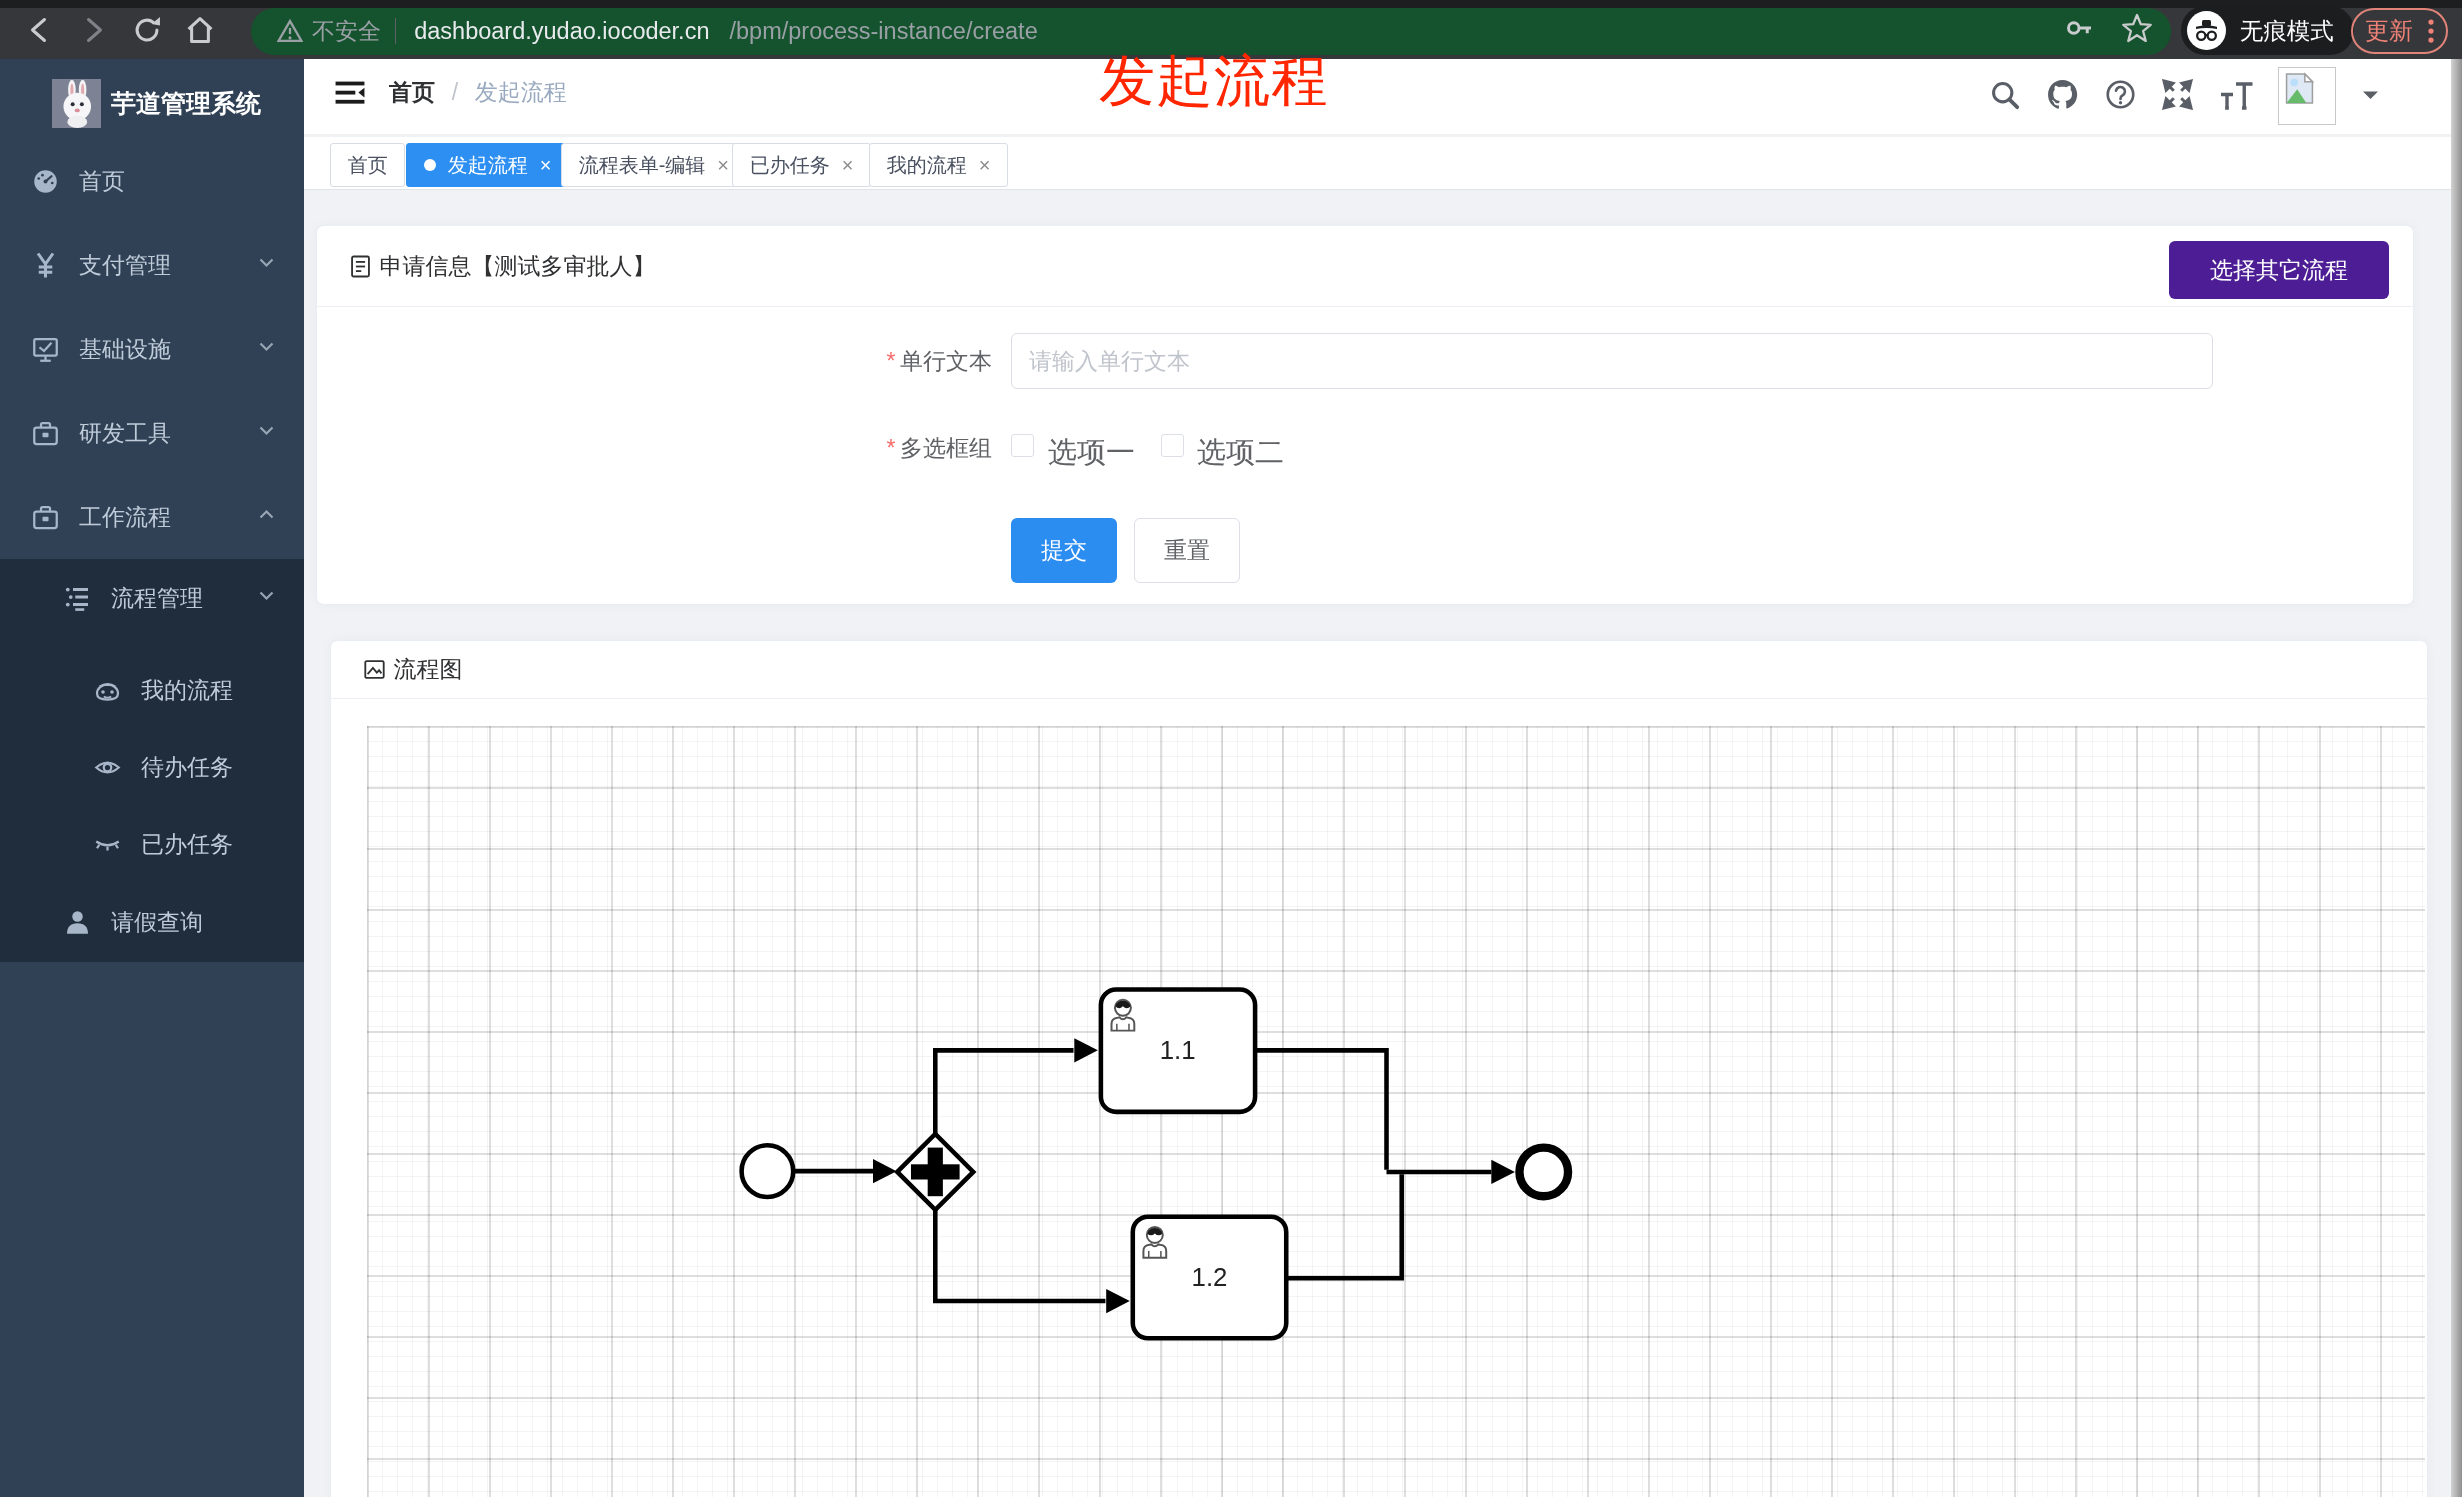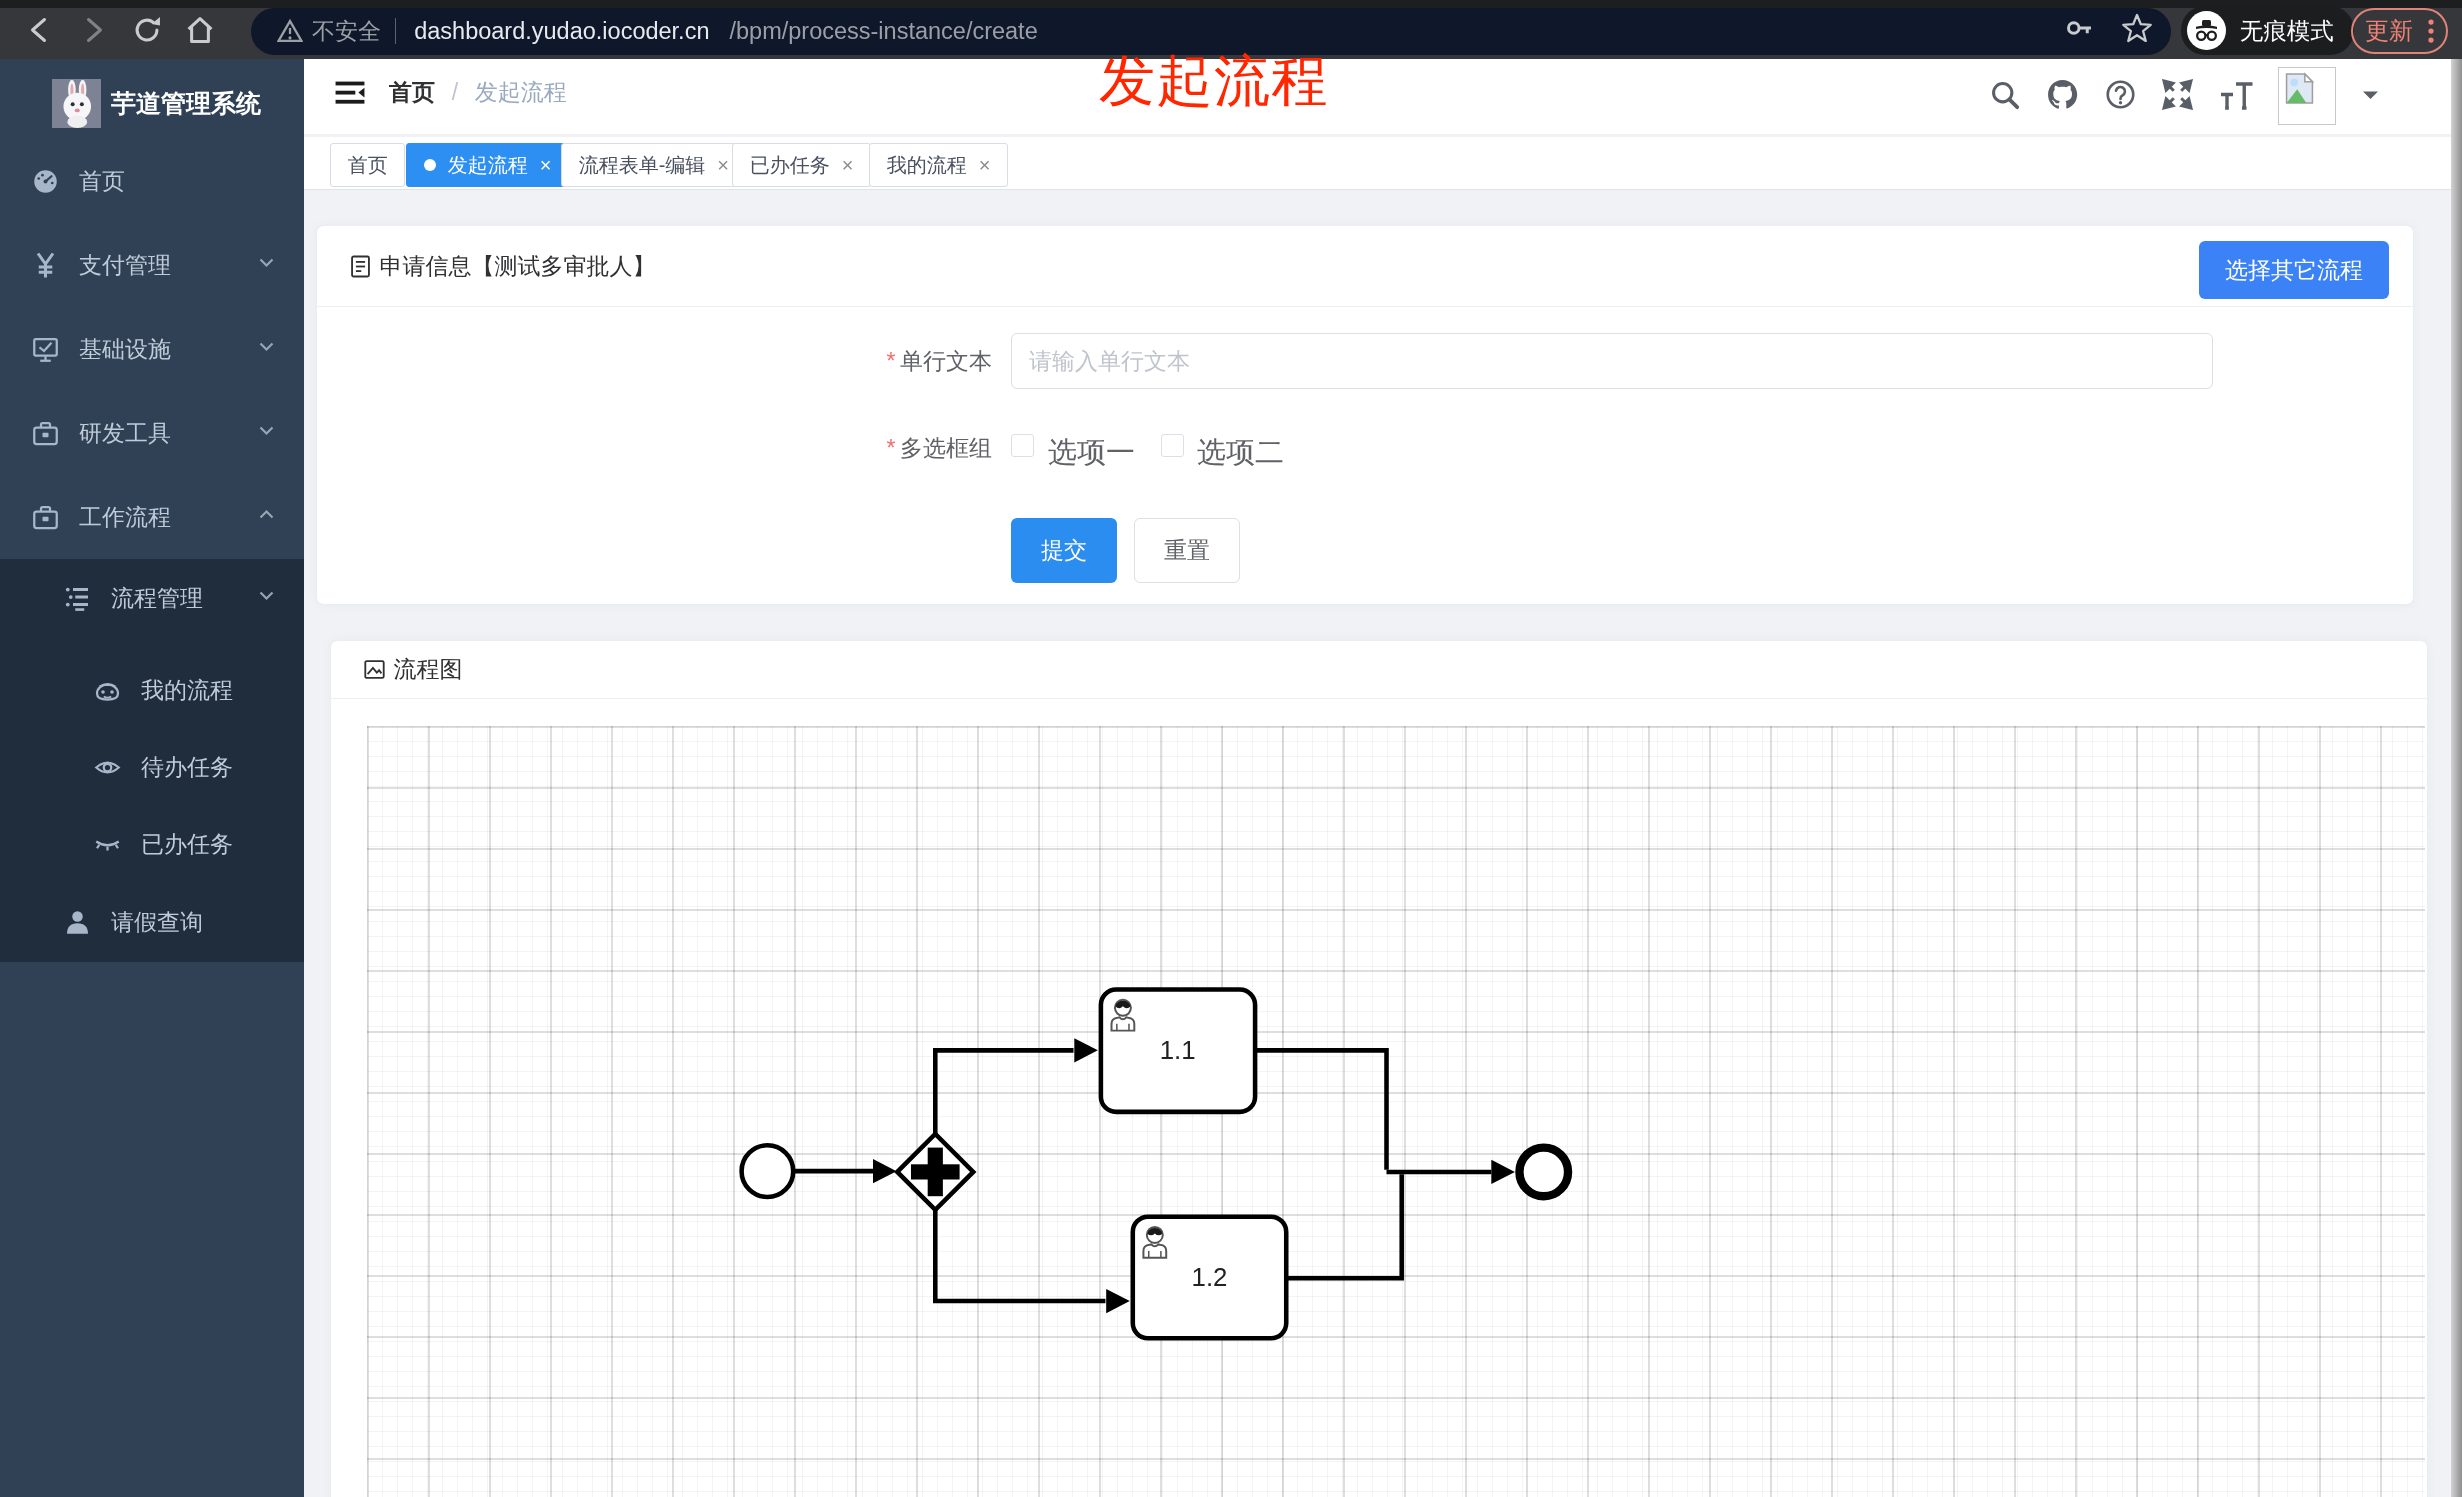--- a/index.html
+++ b/index.html
@@ -4,21 +4,21 @@
 <style>
   * { margin:0; padding:0; box-sizing:border-box; }
   body { font-family:"Liberation Sans","DejaVu Sans",sans-serif; }
   .page { position:relative; width:2462px; height:1498px; overflow:hidden; background:#f0f2f5; }
 
   
   .chrome { position:absolute; left:0; top:0; width:2462px; height:59px; background:#36373a; }
   .chrome-top { position:absolute; left:0; top:0; width:2462px; height:7.6px; background:#1d1e20; }
   .nav-ic { position:absolute; top:10.6px; width:38px; height:38px; display:flex; align-items:center; justify-content:center; color:#c9cbce; }
   .nav-ic.dim { color:#7f8288; }
-  .url-pill { position:absolute; left:251px; top:7.6px; width:1920px; height:47px; background:#0f172a; border-radius:23.5px; display:flex; align-items:center; color:#9aa0a6; font-size:23px; }
+  .url-pill { position:absolute; left:251px; top:7.6px; width:1920px; height:47px; background:#14532d; border-radius:23.5px; display:flex; align-items:center; color:#9aa0a6; font-size:23px; }
   .url-divider { width:1.5px; height:26px; background:#5f6368; margin:0 18px 0 13.7px; }
   .url-host { color:#e8eaed; font-size:23.5px; }
   .url-path { color:#9aa0a6; font-size:23.5px;margin-left:20px; }
   .pill-right { position:absolute; right:18px; display:flex; gap:27px; align-items:center; color:#c9cbce; }
   .incog { position:absolute; left:2181px; top:6px; height:49px; padding:0 20px 0 6px; background:#1c1d1f; border-radius:24px; display:flex; align-items:center; gap:13.7px; color:#fff; font-size:23.5px; }
   .incog-circle { width:39px; height:39px; border-radius:50%; background:#fff; display:flex; align-items:center; justify-content:center; }
   .update-pill { position:absolute; left:2351px; top:7.6px; width:97px; height:46px; border:2.3px solid #e08379; border-radius:23px; display:flex; align-items:center; justify-content:center; gap:15px; color:#ef8277; font-size:24px; }
 
   
   .sidebar { position:absolute; left:0; top:59px; width:304px; height:1439px; background:#304156; color:#bfcbd9; }
@@ -55,21 +55,21 @@
   .tag.active .dot { display:block; }
   .tag.active .x { color:#fff; }
 
   
   .card { position:absolute; background:#fff; border:1.5px solid #e9edf4; border-radius:7.6px; box-shadow:0 0 10.6px rgba(0,0,0,0.04); }
   .card1 { left:316px; top:225px; width:2098px; height:380px; }
   .card2 { left:330px; top:640px; width:2098px; height:911px; }
   .card-head { position:relative; display:flex; align-items:center; gap:7.6px; padding-left:32px; border-bottom:1.5px solid #ebeef5; color:#303133; font-size:23px; }
   .card1 .card-head { height:81px; }
   .card2 .card-head { height:58px; }
-  .choose-btn { position:absolute; right:24px; top:15px; width:190px; height:58px; background:#3b82f6; border:none; border-radius:6px; color:#fff; font-size:23px; cursor:pointer; }
+  .choose-btn { position:absolute; right:24px; top:15px; width:220px; height:58px; background:#4c1d95; border:none; border-radius:6px; color:#fff; font-size:23px; cursor:pointer; }
 
   .frm-label { position:absolute; width:228px; text-align:right; font-size:23px; color:#606266; }
   .req { color:#f56c6c; margin-right:4.6px; }
   .frm-input { position:absolute; left:694px; top:107px; width:1202px; height:56px; border:1.5px solid #dcdfe6; border-radius:6px; font-size:23px; padding:0 17px; color:#606266; outline:none; font-family:inherit; }
   .frm-input::placeholder { color:#c0c4cc; }
   .cb { position:absolute; top:208px; width:23px; height:23px; border:1.5px solid #dcdfe6; border-radius:3px; background:#fff; cursor:pointer; }
   .cb-label { position:absolute; top:207px; font-size:29px; color:#606266; }
   .btn { position:absolute; top:292px; width:106px; height:65px; border-radius:6px; font-size:23px; cursor:pointer; font-family:inherit; }
   .btn-primary { left:694px; background:#2b8df0; border:none; color:#fff; }
   .btn-plain { left:817px; background:#fff; border:1.5px solid #dcdfe6; color:#606266; }

